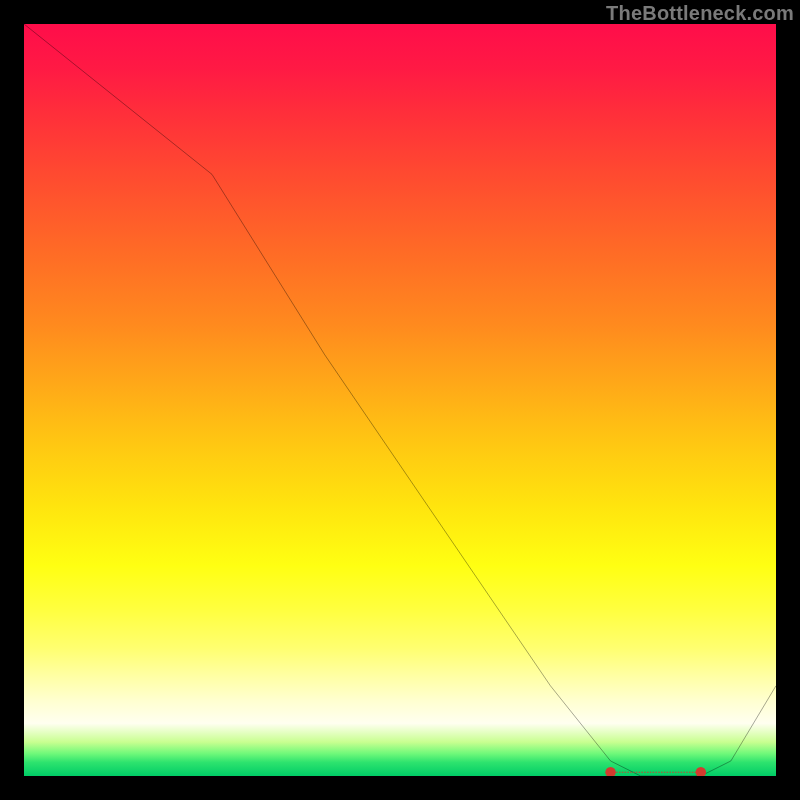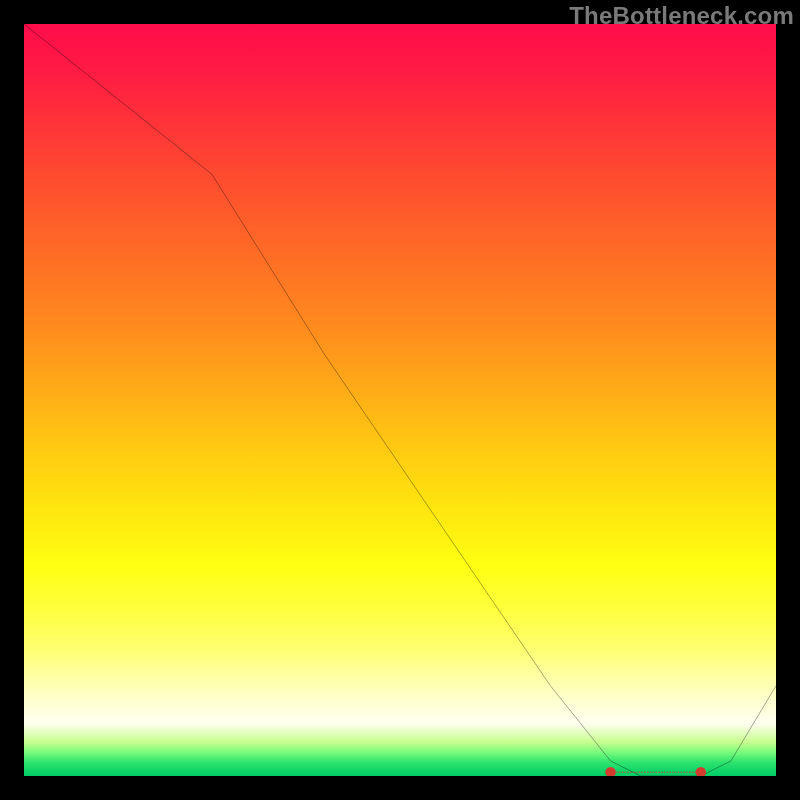--- a/index.html
+++ b/index.html
@@ -41,21 +41,21 @@
   .plot-svg {
     position: absolute;
     left: 0; top: 0;
     width: 752px; height: 752px;
   }
   .watermark {
     position: absolute;
     top: 2px;
     right: 6px;
     font-family: Arial, Helvetica, sans-serif;
-    font-size: 24px;
+    font-size: 20px;
     font-weight: 600;
     color: #7a7a7a;
     letter-spacing: 0.2px;
     user-select: none;
   }
 </style>
 </head>
 <body>
 
 <div class="frame">

